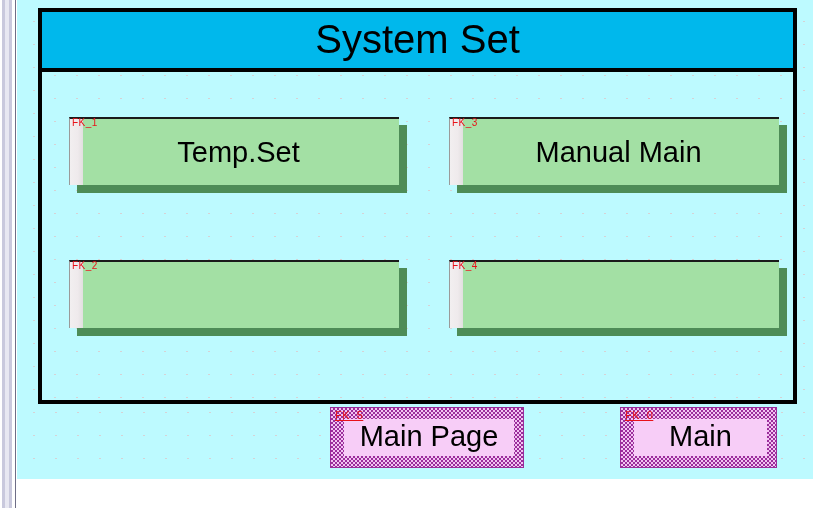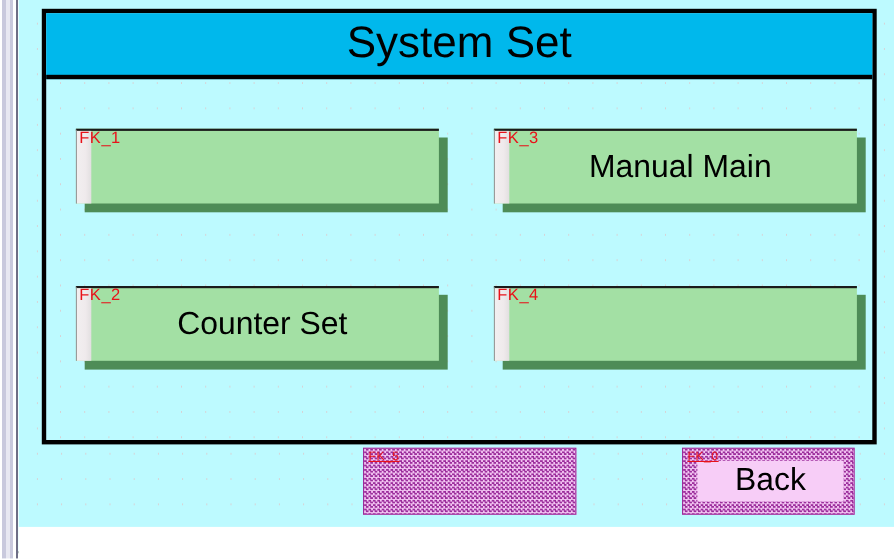--- a/index.html
+++ b/index.html
@@ -129,21 +129,21 @@
     position: relative;
     font-size: 29px;
     color: #000000;
     z-index: 2;
     padding-left: 8px;
   }
   .fkey .tag {
     position: absolute;
     left: 3px;
     top: 1px;
-    font-size: 15px;
+    font-size: 10px;
     color: #e8121a;
     z-index: 3;
     line-height: 1;
     letter-spacing: .5px;
   }
 
   
   .pkey {
     position: absolute;
     box-sizing: border-box;
@@ -204,59 +204,62 @@
     <div class="frame">
 
       <div class="title-bar">
         <span class="title-text">System Set</span>
       </div>
 
       <div class="fkey" style="left:27px; top:105px; width:330px; height:68px;">
         <div class="shadow"></div>
         <div class="face">
           <div class="bevel"></div>
+          <span class="label">Temp.Set</span>
         </div>
         <span class="tag">FK_1</span>
       </div>
 
       <div class="fkey" style="left:407px; top:105px; width:330px; height:68px;">
         <div class="shadow"></div>
         <div class="face">
           <div class="bevel"></div>
           <span class="label">Manual Main</span>
         </div>
         <span class="tag">FK_3</span>
       </div>
 
       <div class="fkey" style="left:27px; top:248px; width:330px; height:68px;">
         <div class="shadow"></div>
         <div class="face">
           <div class="bevel"></div>
-          <span class="label">Counter Set</span>
         </div>
         <span class="tag">FK_2</span>
       </div>
 
       <div class="fkey" style="left:407px; top:248px; width:330px; height:68px;">
         <div class="shadow"></div>
         <div class="face">
           <div class="bevel"></div>
         </div>
         <span class="tag">FK_4</span>
       </div>
 
     </div>
 
     <div class="pkey" style="left:313px; top:407px; width:194px; height:61px;">
+      <div class="inner">
+        <span class="label">Main Page</span>
+      </div>
       <span class="tag">FK_5</span>
     </div>
 
     <div class="pkey" style="left:603px; top:407px; width:157px; height:61px;">
       <div class="inner">
-        <span class="label">Back</span>
+        <span class="label">Main</span>
       </div>
       <span class="tag">FK_0</span>
     </div>
 
   </div>
 
   <div class="bottom-pane"></div>
 
 </div>
 

